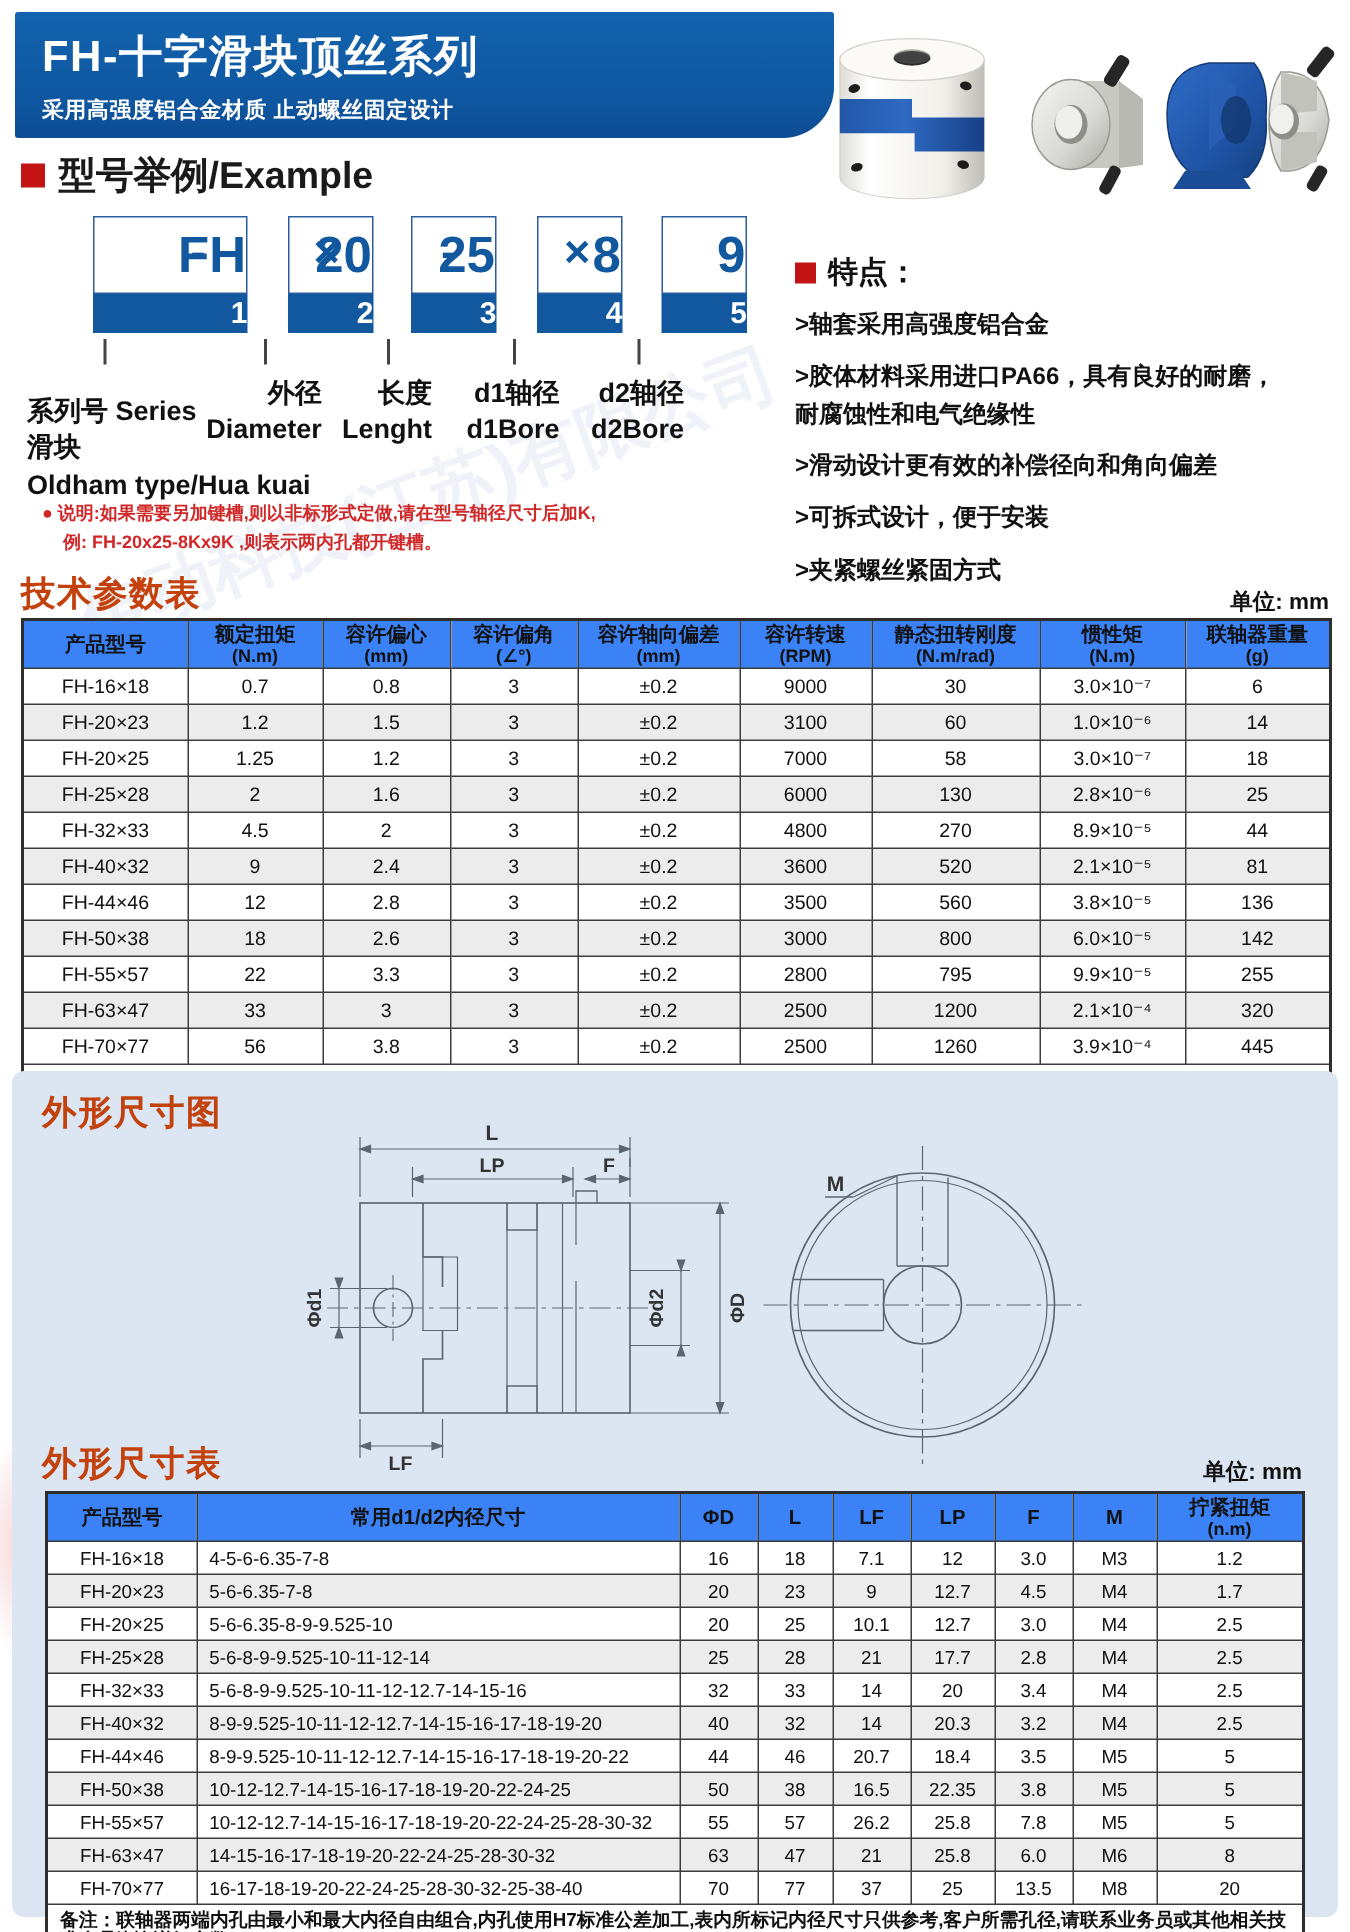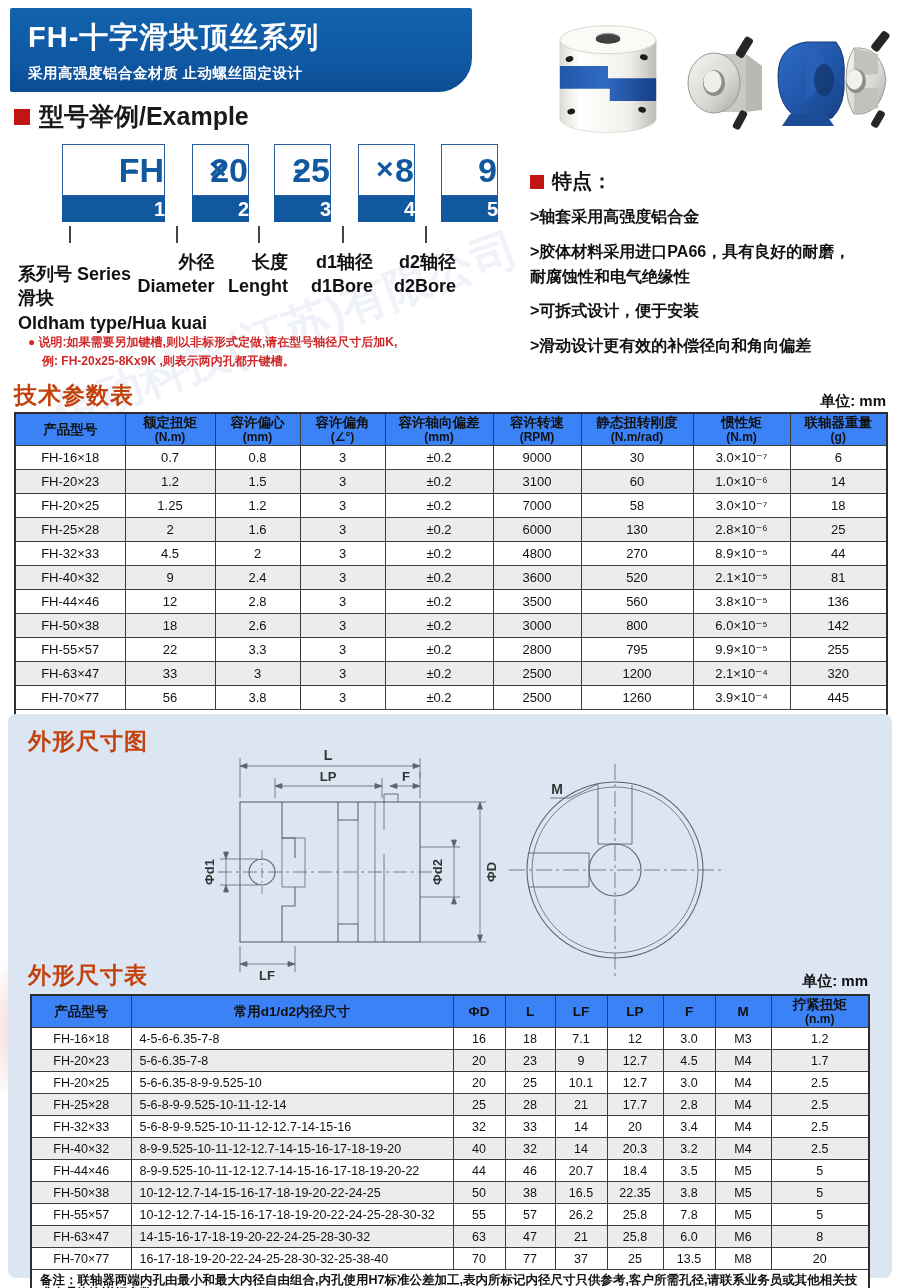--- a/index.html
+++ b/index.html
@@ -1,20 +1,20 @@
 <!DOCTYPE html>
 <html><head>
 <meta charset="utf-8">
 <style>
   html,body{margin:0;padding:0;background:#ffffff;}
   body{font-family:"Liberation Sans","DejaVu Sans",sans-serif;}
   #page{position:relative;width:900px;height:1288px;background:#ffffff;overflow:hidden;}
 
   
-  .banner{position:absolute;left:10px;top:8px;width:462px;height:84px;
+  .banner{position:absolute;left:10px;top:8px;width:546px;height:84px;
     background:linear-gradient(180deg,#1363ae 0%,#0f56a0 70%,#0c4c93 100%);
     border-radius:2px 2px 34px 2px;color:#fff;padding:10px 0 0 18px;box-sizing:border-box;}
   .banner .t{font-size:29px;font-weight:bold;letter-spacing:1px;}
   .banner .s{font-size:14.5px;font-weight:bold;margin-top:6px;letter-spacing:.5px;}
 
   
   .photo{position:absolute;}
 
   
   .sec-head{position:absolute;display:flex;align-items:center;gap:9px;font-size:25px;font-weight:bold;color:#1a1a1a;}
@@ -204,22 +204,23 @@
   </div>
 
   <div class="features">
     <div class="head">
       <span class="redsq"></span>
       <span>特点：</span>
     </div>
     <div class="item">&gt;轴套采用高强度铝合金</div>
     <div class="item">&gt;胶体材料采用进口PA66，具有良好的耐磨，
 耐腐蚀性和电气绝缘性</div>
+    <div class="item">&gt;滑动设计更有效的补偿径向和角向偏差</div>
     <div class="item">&gt;可拆式设计，便于安装</div>
-    <div class="item">&gt;滑动设计更有效的补偿径向和角向偏差</div>
+    <div class="item">&gt;夹紧螺丝紧固方式</div>
   </div>
 
   <div class="blue-title" style="left:14px;top:380px;">技术参数表</div>
   <div class="unit" style="left:686px;top:392px;width:200px;text-align:right;">单位: mm</div>
   <table class="spec" id="tech-table" style="left:14px;top:412px;width:872px;">
     <colgroup>
       <col style="width:110px">
         <col style="width:90px">
         <col style="width:85px">
         <col style="width:85px">

